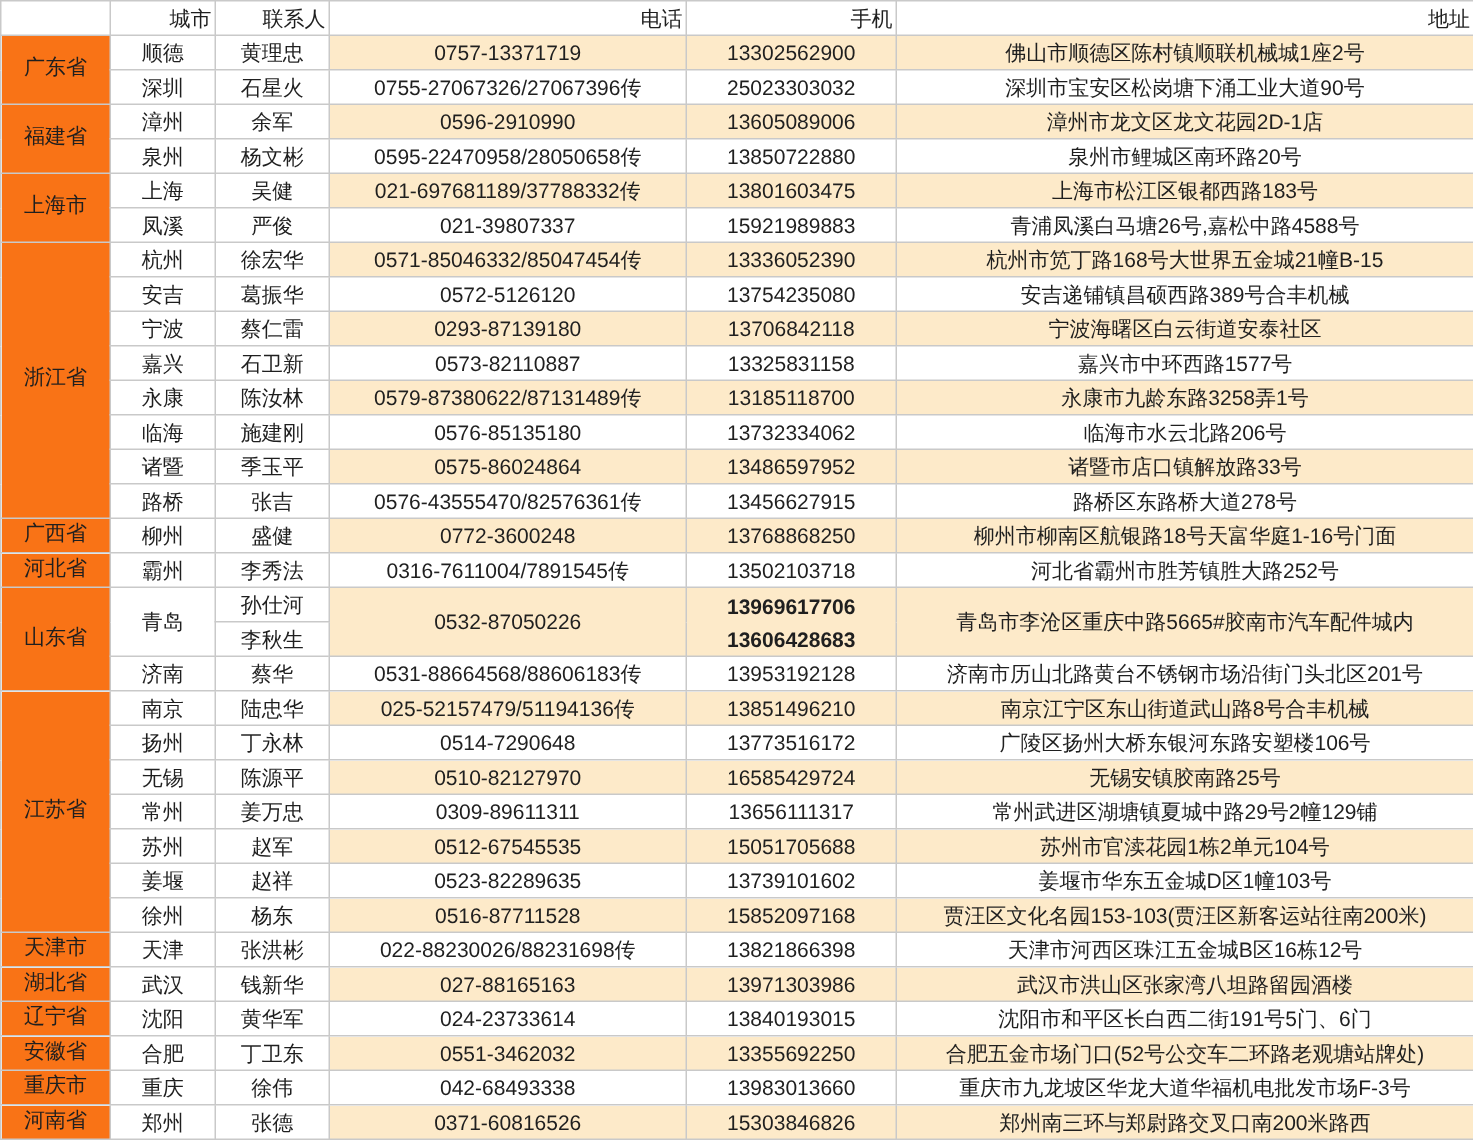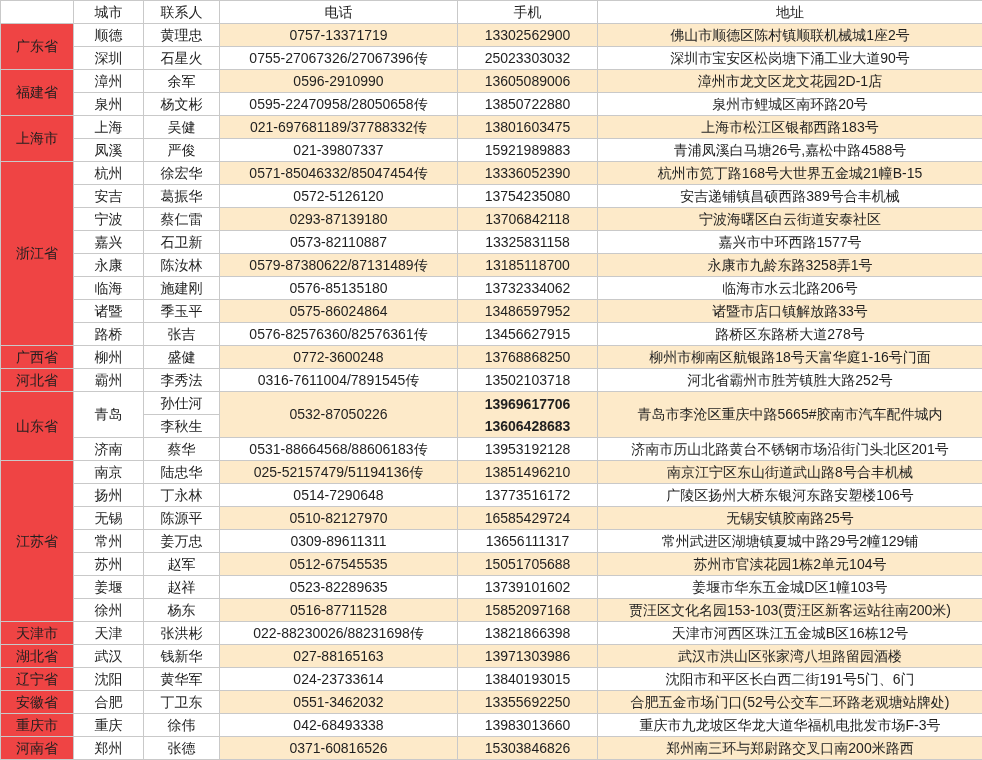--- a/index.html
+++ b/index.html
@@ -22,23 +22,23 @@
     font-weight: normal;
     text-align: center;
     vertical-align: middle;
     height: 23px;
     padding: 0 2px;
     line-height: 1.35;
     overflow: hidden;
     white-space: nowrap;
     color: var(--text);
   }
-  table.contact-table th { background: #ffffff; }
+  table.contact-table th { background: #ffffff; text-align: right; }
   td.hl { background: var(--hl); }
-  td.province { background: #ef4444; }
+  td.province { background: #f97316; font-family: Liberation Mono, monospace; }
   td.mobile-multi div { line-height: 22px; font-weight: bold; }
 </style>
 </head>
 <body>
 
 <table class="contact-table">
   <colgroup>
     <col style="width:73px">
     <col style="width:70px">
     <col style="width:76px">
@@ -148,21 +148,21 @@
       <tr>
         <td>诸暨</td>
         <td>季玉平</td>
         <td class="num hl">0575-86024864</td>
         <td class="num hl">13486597952</td>
         <td class="addr hl">诸暨市店口镇解放路33号</td>
       </tr>
       <tr>
         <td>路桥</td>
         <td>张吉</td>
-        <td class="num">0576-82576360/82576361传</td>
+        <td class="num">0576-43555470/82576361传</td>
         <td class="num">13456627915</td>
         <td class="addr">路桥区东路桥大道278号</td>
       </tr>
       <tr>
         <td class="province">广西省</td>
         <td>柳州</td>
         <td>盛健</td>
         <td class="num hl">0772-3600248</td>
         <td class="num hl">13768868250</td>
         <td class="addr hl">柳州市柳南区航银路18号天富华庭1-16号门面</td>

